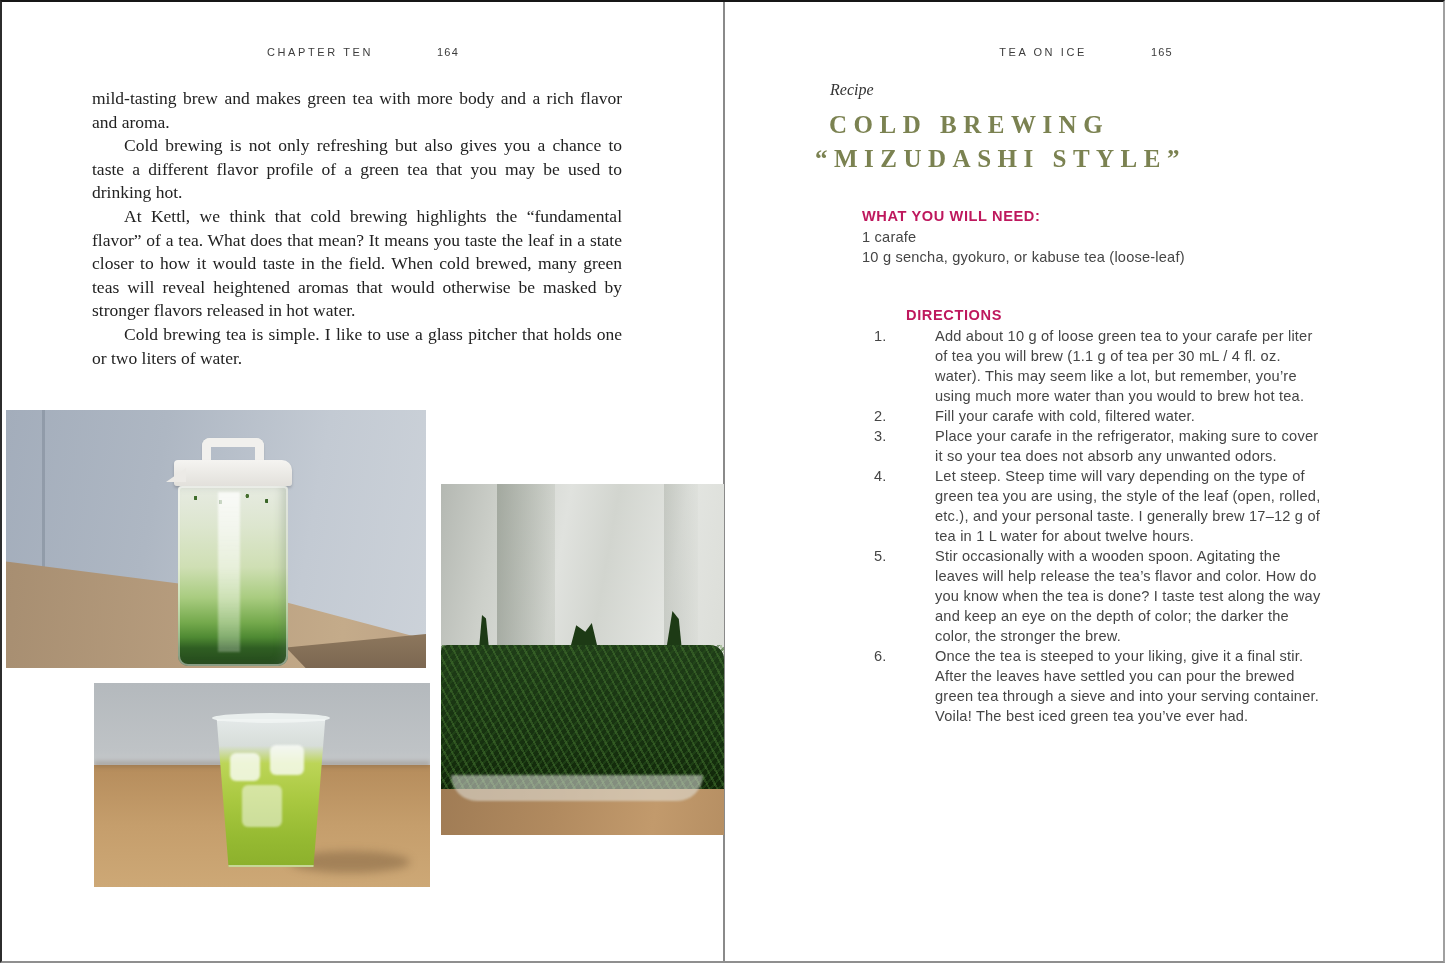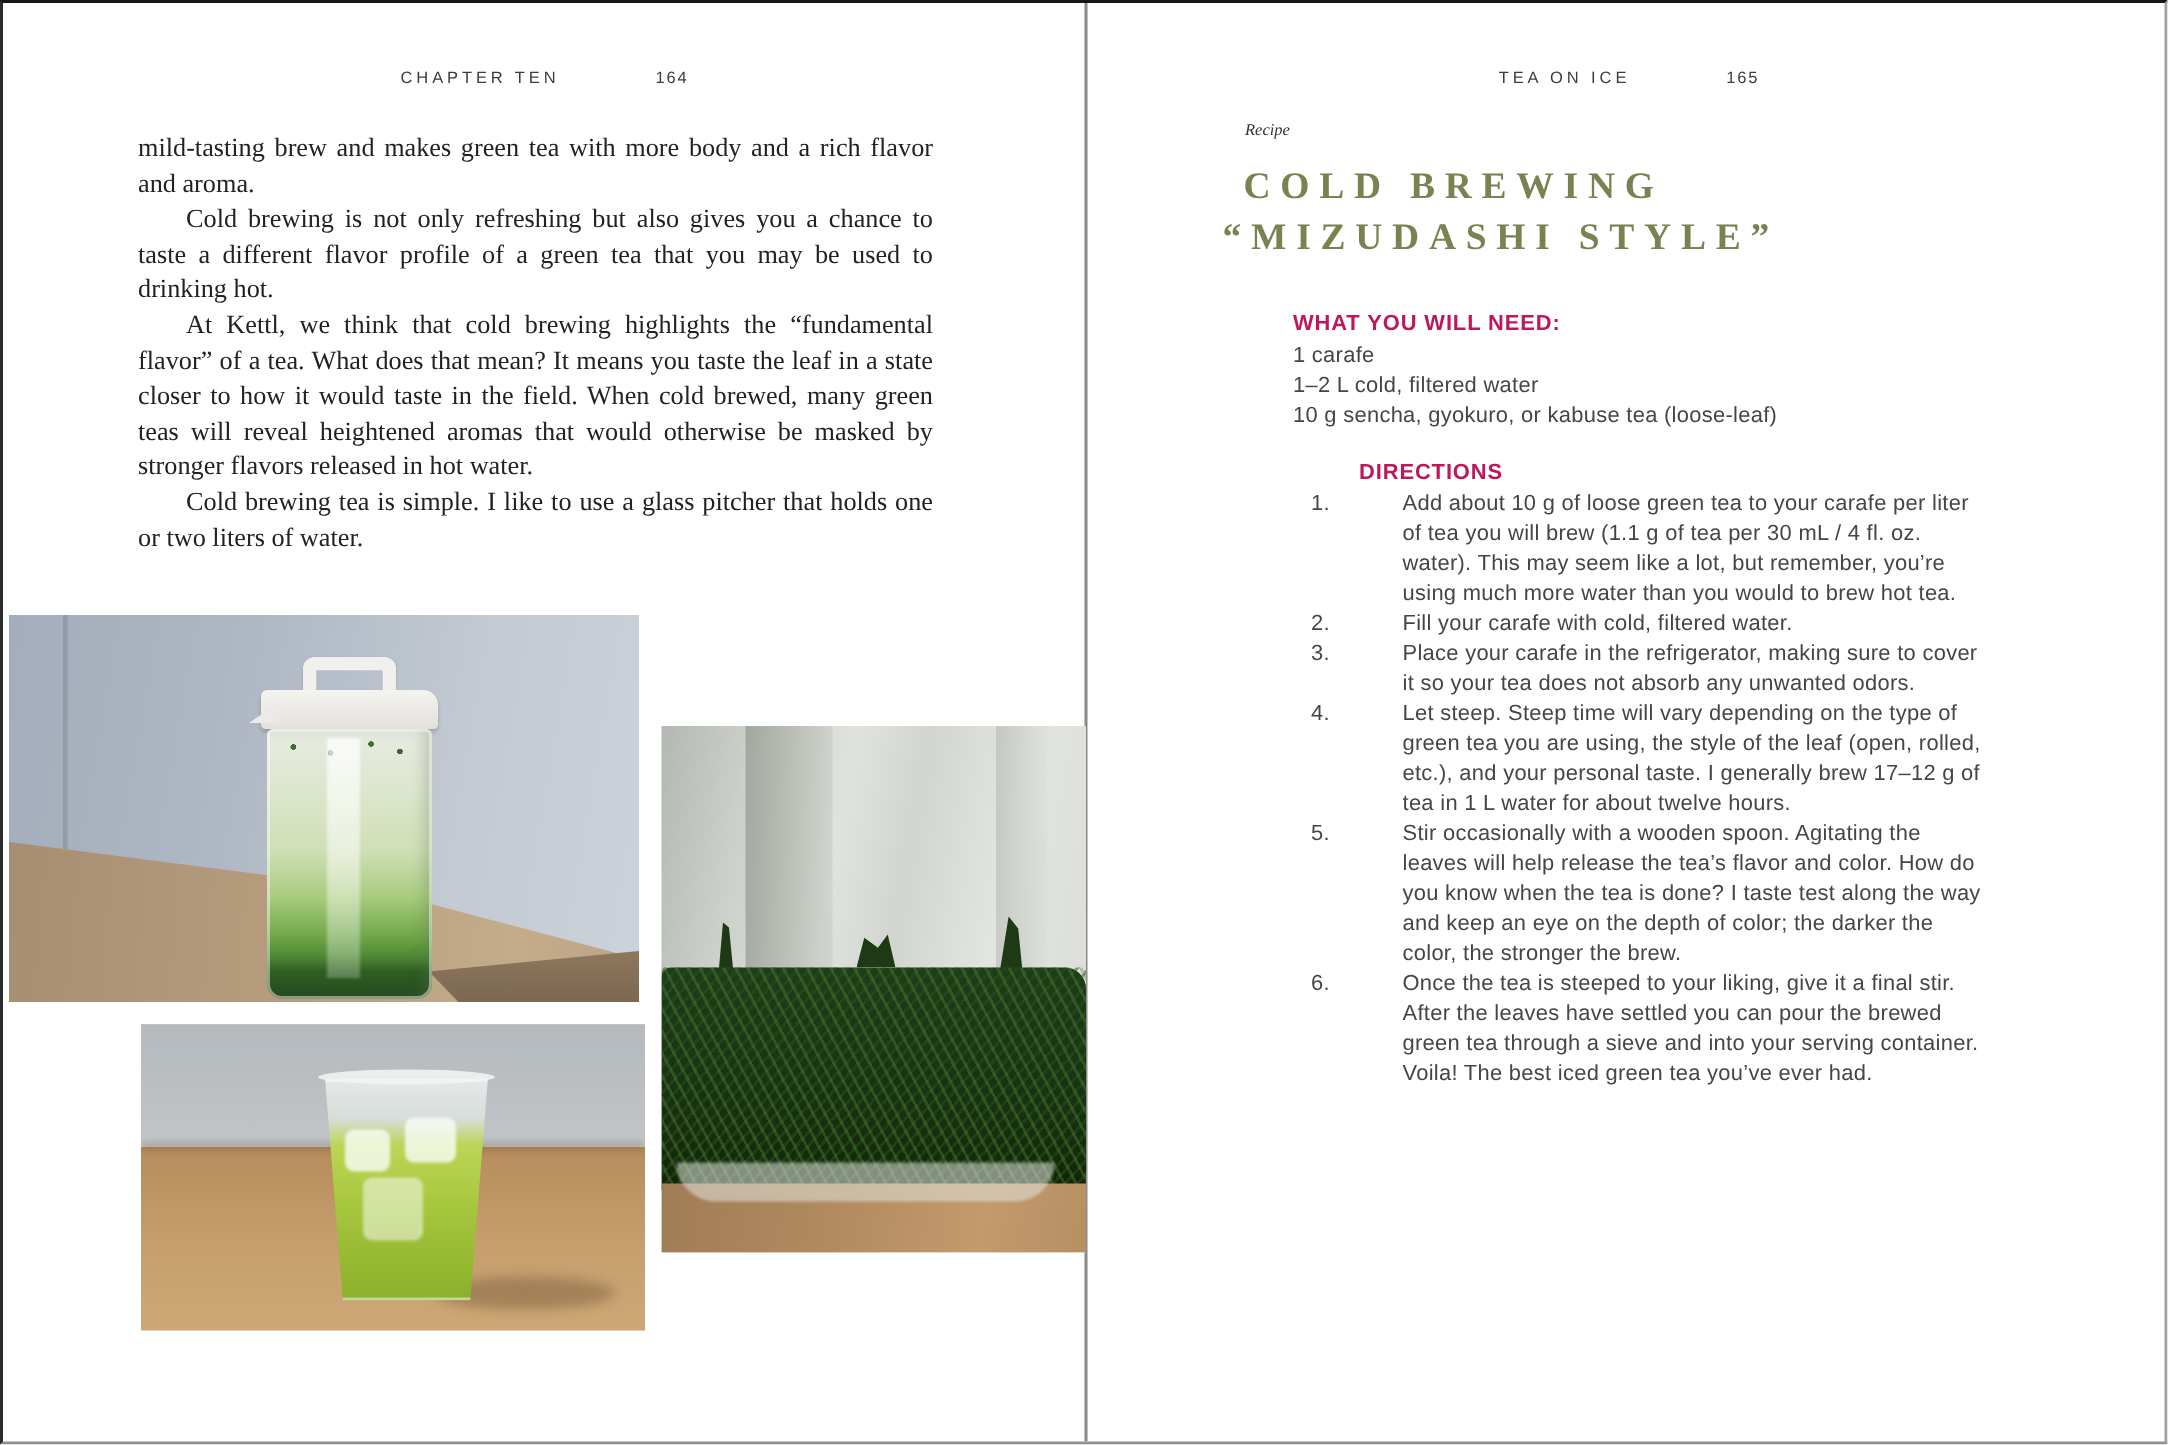--- a/index.html
+++ b/index.html
@@ -100,21 +100,21 @@
             box-shadow:inset 0 0 0 2px rgba(255,255,255,.5); }
   .p3-ice { position:absolute; background:rgba(250,252,248,.8); filter:blur(1px); border-radius:6px; }
   .p3-ice.a { left:18px; top:34px; width:30px; height:28px; }
   .p3-ice.b { left:58px; top:26px; width:34px; height:30px; }
   .p3-ice.c { left:30px; top:66px; width:40px; height:42px; opacity:.65; }
   .p3-rim { position:absolute; left:118px; top:30px; width:118px; height:10px;
             background:rgba(240,244,243,.9); border-radius:50%; }
 
   
   .recipe-label { position:absolute; left:828px; top:79px;
-            font-family:"Liberation Serif", serif; font-style:italic; font-size:11px; color:#333333; }
+            font-family:"Liberation Serif", serif; font-style:italic; font-size:16px; color:#333333; }
   .recipe-title { position:absolute; left:827px; top:106px;
             font-family:"Liberation Serif", serif; font-size:25px; line-height:34px;
             letter-spacing:6.5px; color:#7b8251; }
   .recipe-title .line2 { text-indent:-14px; display:block; }
 
   .needs { position:absolute; left:860px; top:204px; width:420px;
             font-size:14.6px; line-height:20px; color:#454545; letter-spacing:.2px; }
   .needs .heading, .directions .heading {
             font-weight:bold; color:#be185d; letter-spacing:.6px; margin-bottom:1px; }
 
@@ -189,21 +189,20 @@
   <div class="recipe-label">Recipe</div>
 
   <h1 class="recipe-title">
     <span class="line1">COLD BREWING</span>
     <span class="line2">“MIZUDASHI STYLE”</span>
   </h1>
 
   <div class="needs">
     <div class="heading">WHAT YOU WILL NEED:</div>
     <div>1 carafe</div>
-    <div>1–2 L cold, filtered water</div>
     <div>10 g sencha, gyokuro, or kabuse tea (loose-leaf)</div>
   </div>
 
   <div class="directions">
     <div class="heading">DIRECTIONS</div>
     <ol>
       <li>
         <span class="num">1.</span>
         <span class="step-text">Add about 10 g of loose green tea to your carafe per liter of tea you will brew (1.1 g of tea per 30 mL / 4 fl. oz. water). This may seem like a lot, but remember, you’re using much more water than you would to brew hot tea.</span>
       </li>

